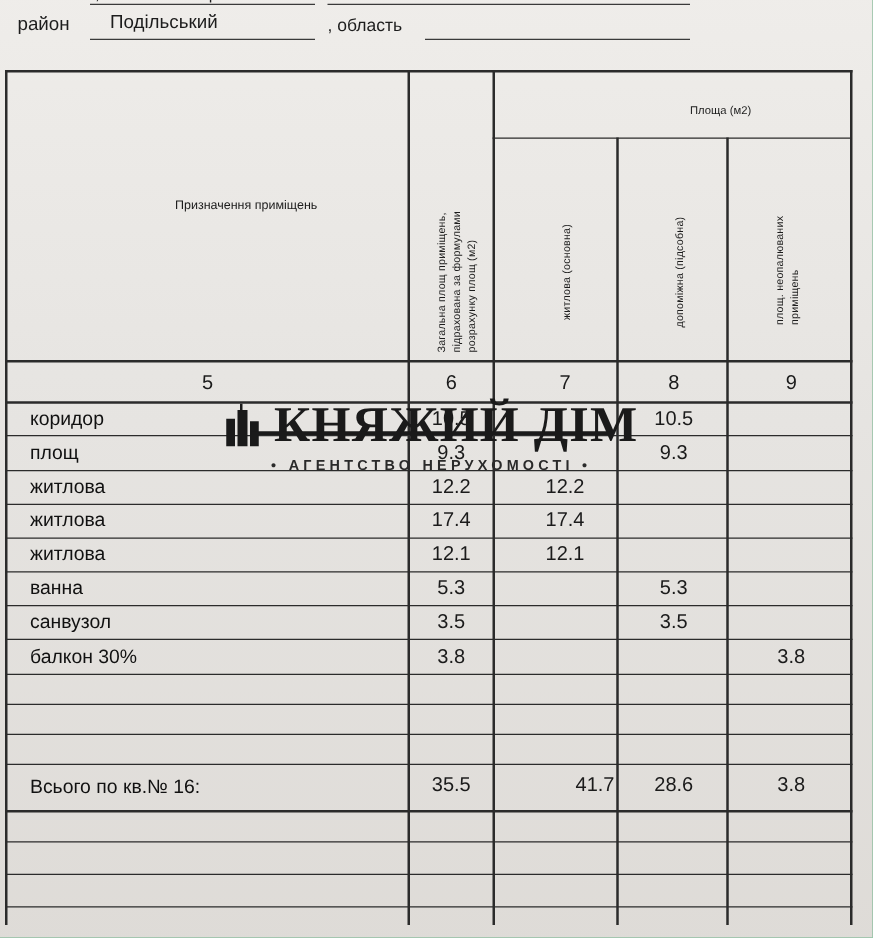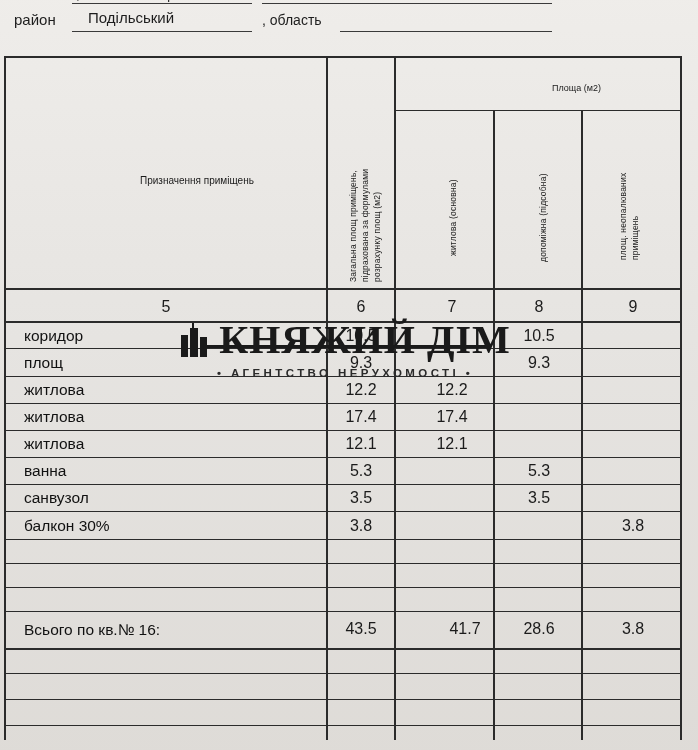--- a/index.html
+++ b/index.html
@@ -162,21 +162,21 @@
     <div class="ln vline thick" style="left:8px; top:66px; height:684px;"></div>
     <div class="ln vline thick" style="left:330px; top:66px; height:684px;"></div>
     <div class="ln vline thick" style="left:398px; top:66px; height:684px;"></div>
     <div class="ln vline thick" style="left:497px; top:120px; height:630px;"></div>
     <div class="ln vline thick" style="left:585px; top:120px; height:630px;"></div>
     <div class="ln vline thick" style="left:684px; top:66px; height:684px;"></div>
 
     <div class="ln hline" style="left:398px; top:120px; width:286px;"></div>
     <div class="hsmall" style="left:548px; top:93px;margin-left:8px;">Площа (м2)</div>
 
-    <div class="purpose" style="left:104px; top:185px;padding-left:40px;">Призначення приміщень</div>
+    <div class="purpose" style="left:104px; top:169px;padding-left:40px;">Призначення приміщень</div>
 
     <div class="vtext" style="left:352px; top:292px;">Загальна площ приміщень,</div>
     <div class="vtext" style="left:364px; top:292px;">підрахована за формулами</div>
     <div class="vtext" style="left:376px; top:292px;">розрахунку площ (м2)</div>
 
     <div class="vtext" style="left:452px; top:266px;">житлова (основна)</div>
 
     <div class="vtext" style="left:542px; top:272px;">допоміжна (підсобна)</div>
 
     <div class="vtext" style="left:622px; top:270px;">площ. неопалюваних</div>
@@ -241,22 +241,22 @@
     <div class="cellnum" style="left:505px; top:499px; width:76px;">3.5</div>
     <div class="cellnum" style="left:597px; top:499px; width:80px;"></div>
 
     <div class="rowlabel" style="left:28px; top:527px;">балкон 30%</div>
     <div class="cellnum" style="left:334px; top:527px; width:62px;">3.8</div>
     <div class="cellnum" style="left:418px; top:527px; width:76px;"></div>
     <div class="cellnum" style="left:505px; top:527px; width:76px;"></div>
     <div class="cellnum" style="left:597px; top:527px; width:80px;">3.8</div>
 
     <div class="total-label" style="left:28px; top:631px;">Всього по кв.№ 16:</div>
-    <div class="cellnum" style="left:334px; top:630px; width:62px;">43.5</div>
-    <div class="cellnum" style="left:431px; top:630px; width:76px;">41.7</div>
+    <div class="cellnum" style="left:334px; top:630px; width:62px;">35.5</div>
+    <div class="cellnum" style="left:442px; top:630px; width:76px;">41.7</div>
     <div class="cellnum" style="left:505px; top:630px; width:76px;">28.6</div>
     <div class="cellnum" style="left:597px; top:630px; width:80px;">3.8</div>
 
     <div id="watermark">
       <div id="wm-row">
         <span id="wm-logo">
           <i style="left:2px;  top:12px; width:7px;  height:22px;"></i>
           <i style="left:11px; top:5px;  width:8px;  height:29px;"></i>
           <i style="left:21px; top:14px; width:7px;  height:20px;"></i>
           <i style="left:13px; top:0px;  width:2px;  height:6px;"></i>

